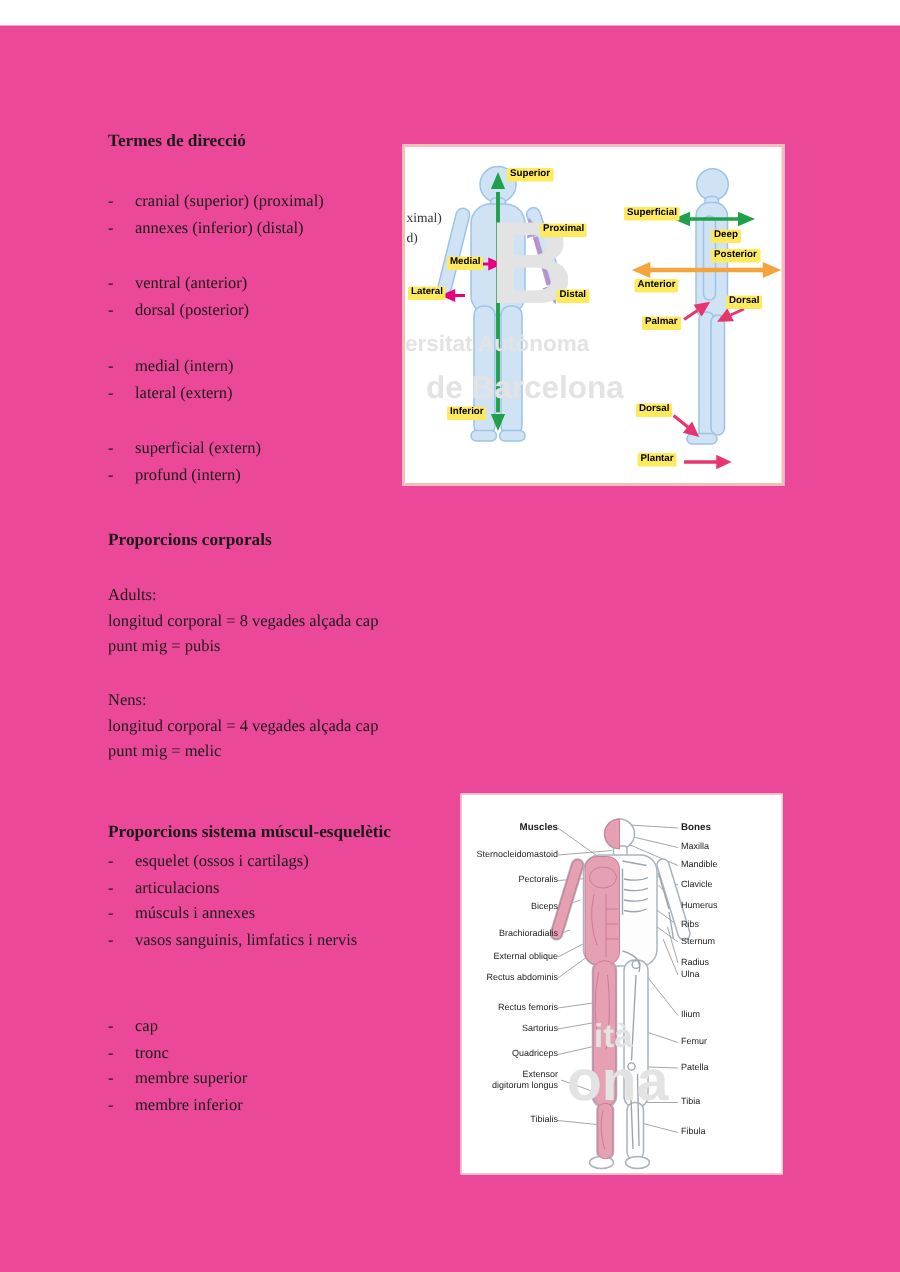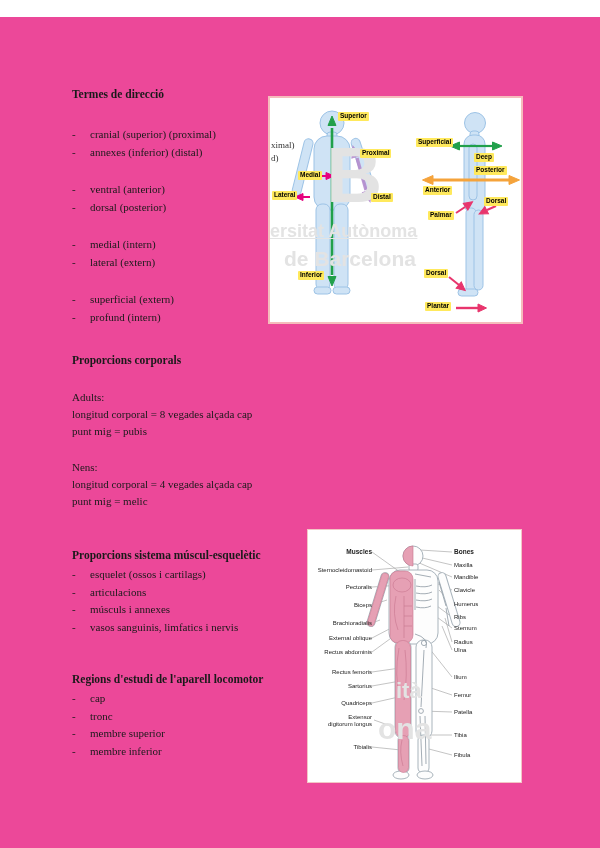--- a/index.html
+++ b/index.html
@@ -26,34 +26,34 @@
   }
   #diagram1 svg, #diagram2 svg { position: absolute; left: 0; top: 0; z-index: 1; }
   .d1l {
     position: absolute; z-index: 3; font: bold 6.5px "Liberation Sans", sans-serif;
     background: #ffe95c; color: #000; padding: 1px 2px; line-height: 1;
     white-space: nowrap; border-radius: 1px;
   }
   .d1cut { position: absolute; z-index: 3; font: 9px "Liberation Serif", serif; color: #333; }
   .wm { position: absolute; z-index: 2; color: #e3e3e3; font-family: "Liberation Sans", sans-serif; font-weight: bold; line-height: 1; white-space: nowrap; }
   #wm-b  { left: 56px;  top: 38px;  font-size: 78px; }
-  #wm-l1 { left: 0px;   top: 124px; font-size: 18px; text-decoration: underline; }
+  #wm-l1 { left: 0px;   top: 124px; font-size: 15px; }
   #wm-l2 { left: 14px;  top: 150px; font-size: 21px; }
 
   
   #diagram2 {
     position: absolute; left: 307px; top: 512px; width: 215px; height: 254px;
     border: 1px solid #f3c6c6; background: #fff;
   }
   .d2l { position: absolute; z-index: 3; font: 6px "Liberation Sans", sans-serif; color: #222; line-height: 1.15; white-space: nowrap; }
   .d2l.left { width: 62px; text-align: right; }
   .d2l.wrap { white-space: normal; }
   .d2l.title { font-weight: bold; font-size: 6.5px; }
   #wm2-a { left: 88px; top: 150px; font-size: 22px; }
-  #wm2-b { left: 70px; top: 184px; font-size: 30px; }
+  #wm2-b { left: 70px; top: 172px; font-size: 38px; }
 </style>
 </head>
 <body>
 
 <div class="page">
 
   <section class="sec" style="left:72px; top:70px; width:210px;">
     <h2 class="heading">Termes de direcció</h2>
     <div class="list">
       <div class="group">
@@ -224,21 +224,20 @@
           <span>músculs i annexes</span>
         </div>
       <div class="li">
           <span class="dash">-</span>
           <span>vasos sanguinis, limfatics i nervis</span>
         </div>
     </div>
   </section>
 
   <section class="sec" style="left:72px; top:655px; width:240px;">
-    <h2 class="heading">Regions d'estudi de l'aparell locomotor</h2>
     <div class="list tight">
       <div class="li">
           <span class="dash">-</span>
           <span>cap</span>
         </div>
       <div class="li">
           <span class="dash">-</span>
           <span>tronc</span>
         </div>
       <div class="li">

